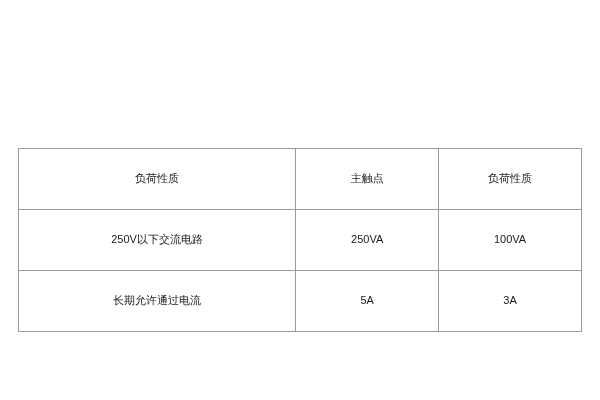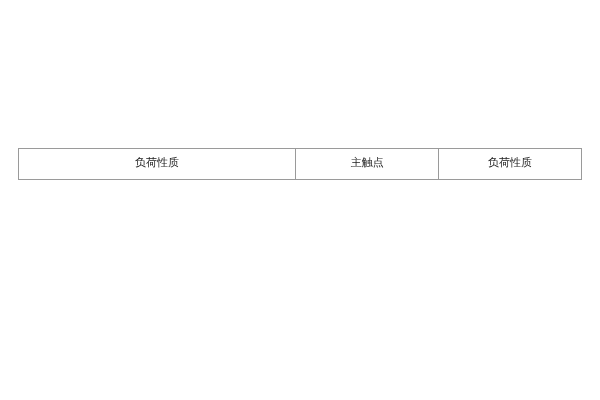--- a/index.html
+++ b/index.html
@@ -30,38 +30,47 @@
     width: 100%;
     table-layout: fixed;
   }
   table.spec-table td {
     border: 1px solid #9a9a9a;
     height: 28px;
     text-align: center;
     vertical-align: middle;
     font-size: 11px;
     color: #1a1a1a;
-    padding: 1px 4px;
+    padding: 16px 4px;
     line-height: 1.2;
     white-space: nowrap;
     background: #ffffff;
-    font-family: Liberation Mono, monospace;
   }
   table.spec-table td.col-desc { width: 50%; }
   table.spec-table td.col-main { width: 25%; }
   table.spec-table td.col-sig  { width: 25%; }
 </style>
 </head>
 <body>
 
 <div class="page">
   <div class="table-wrap">
     <table class="spec-table">
       <tbody>
         <tr>
           <td class="col-desc">负荷性质</td>
           <td class="col-main">主触点</td>
           <td class="col-sig">负荷性质</td>
         </tr>
+        <tr>
+          <td class="col-desc">250V以下交流电路</td>
+          <td class="col-main">250VA</td>
+          <td class="col-sig">100VA</td>
+        </tr>
+        <tr>
+          <td class="col-desc">长期允许通过电流</td>
+          <td class="col-main">5A</td>
+          <td class="col-sig">3A</td>
+        </tr>
       </tbody>
     </table>
   </div>
 </div>
 
 </body></html>

